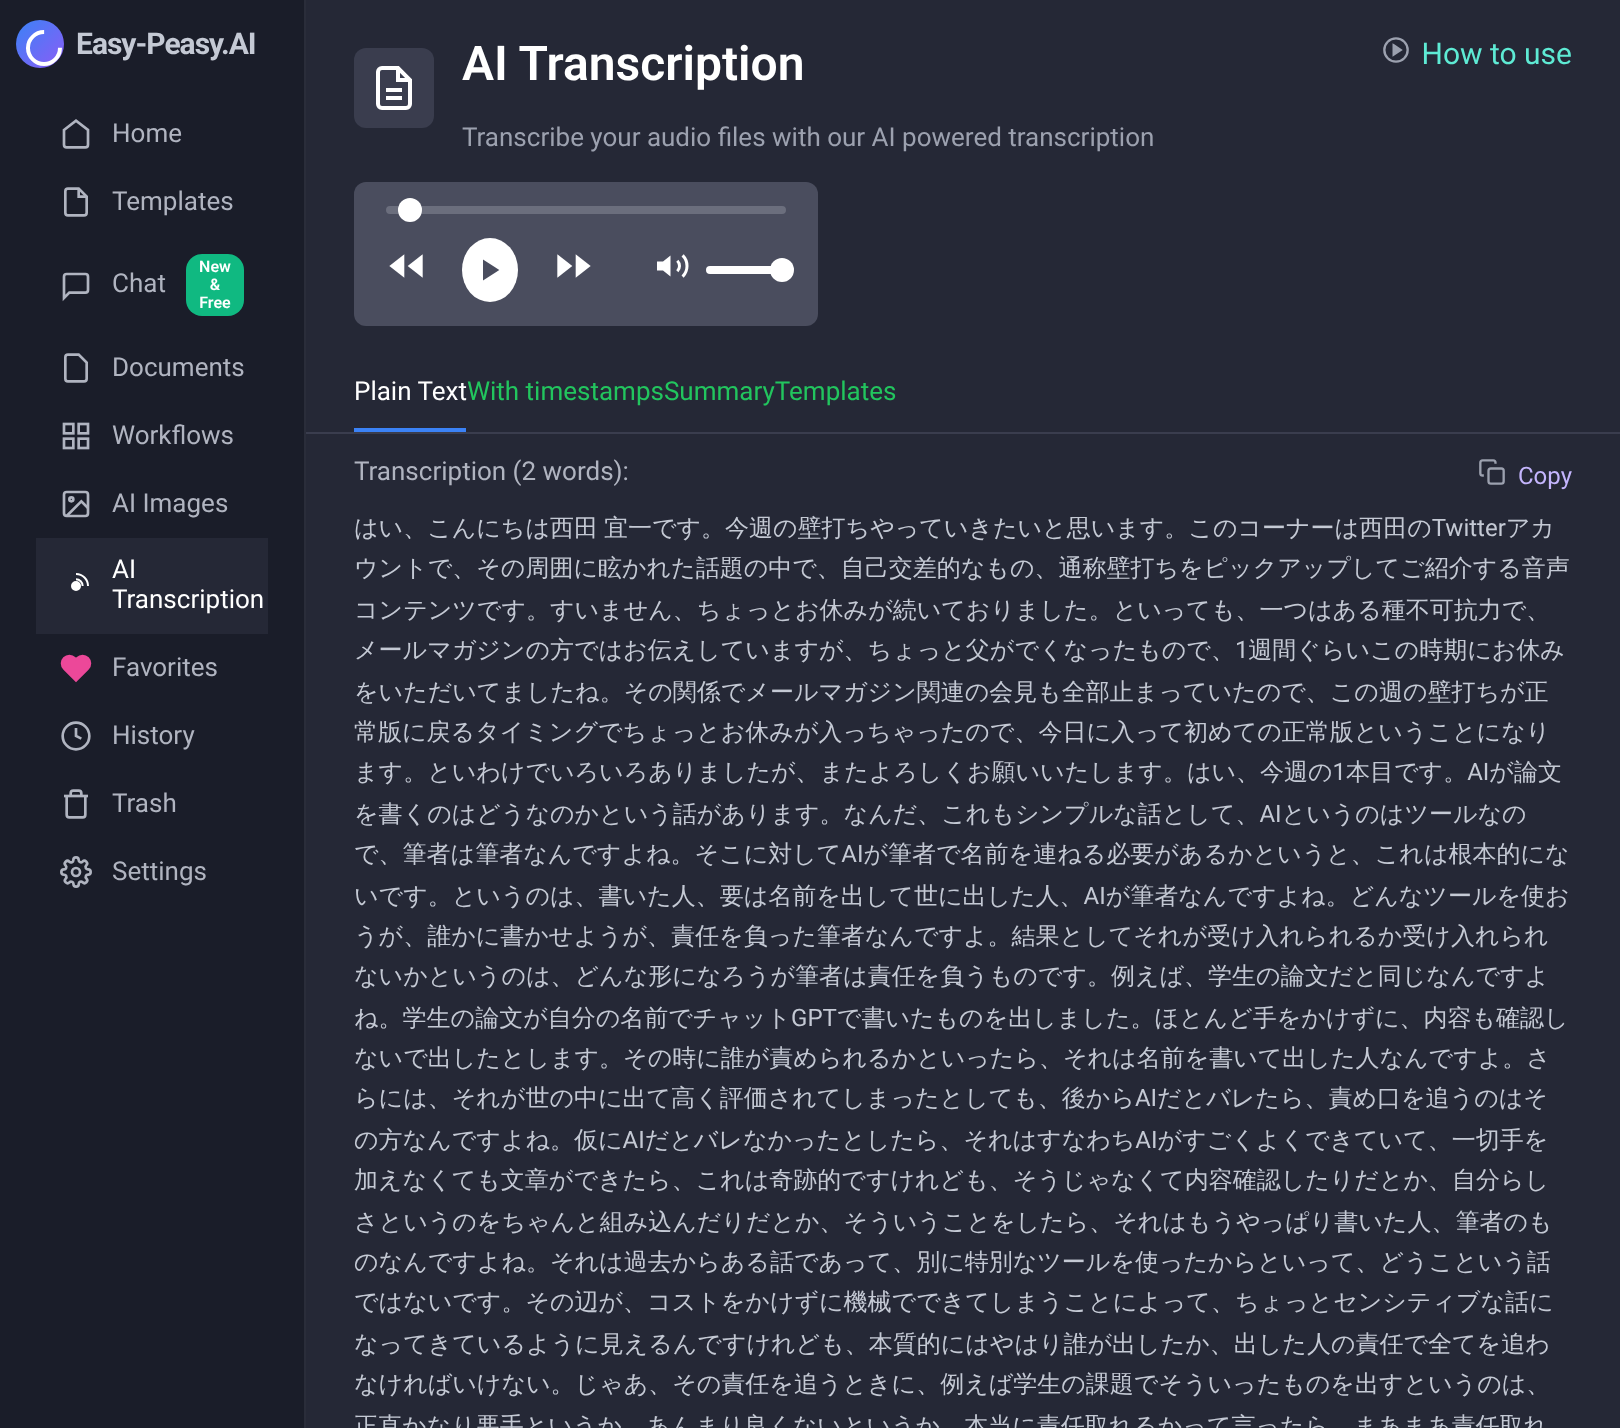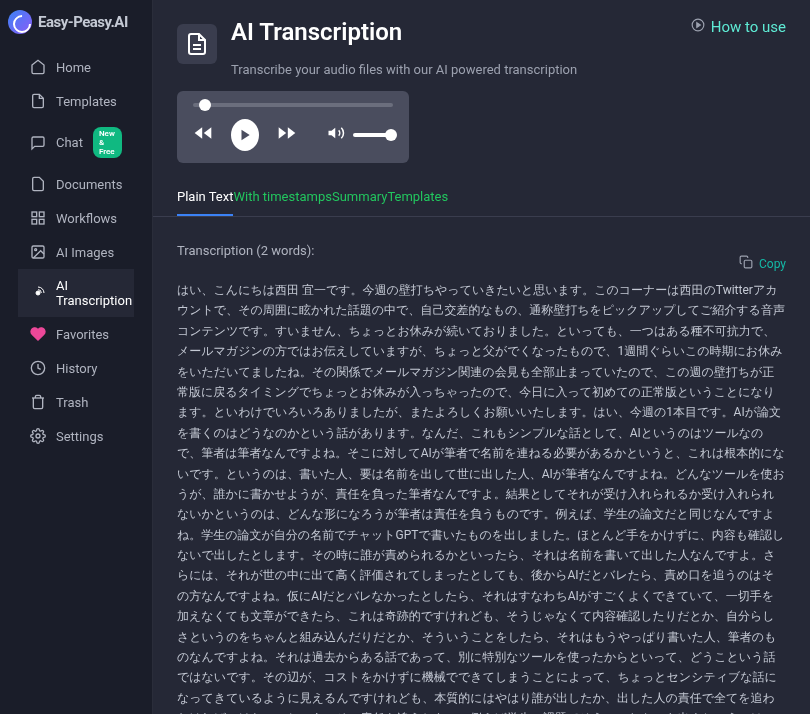--- a/index.html
+++ b/index.html
@@ -80,20 +80,21 @@
       justify-content: center;
       flex-shrink: 0;
     }
     .nav-badge {
       background: #10b981;
       color: #fff;
       font-size: 8px;
       padding: 2px 6px;
       border-radius: 8px;
       font-weight: 600;
+      text-align: center;
     }
     .main {
       flex: 1;
       background: #252836;
       display: flex;
       flex-direction: column;
       overflow: hidden;
     }
     .header {
       display: flex;
@@ -205,35 +206,33 @@
       cursor: pointer;
       border-bottom: 2px solid transparent;
     }
     .tab.active {
       color: #fff;
       border-bottom-color: #3b82f6;
     }
     .transcript-header {
       display: flex;
       justify-content: space-between;
-      align-items: center;
       padding: 12px 24px 8px;
     }
     .transcript-label {
       font-size: 13px;
       color: #b0b4c0;
     }
     .copy-btn {
       display: flex;
       align-items: center;
       gap: 6px;
       font-size: 12px;
-      color: #14b8a6;
+      color: #c4b5fd;
       cursor: pointer;
-      margin-top: 26px;
     }
     .transcript-body {
       padding: 0 24px 20px;
       overflow-y: auto;
       flex: 1;
     }
     .transcript-text {
       font-size: 12px;
       line-height: 1.7;
       color: #c4c9d4;

